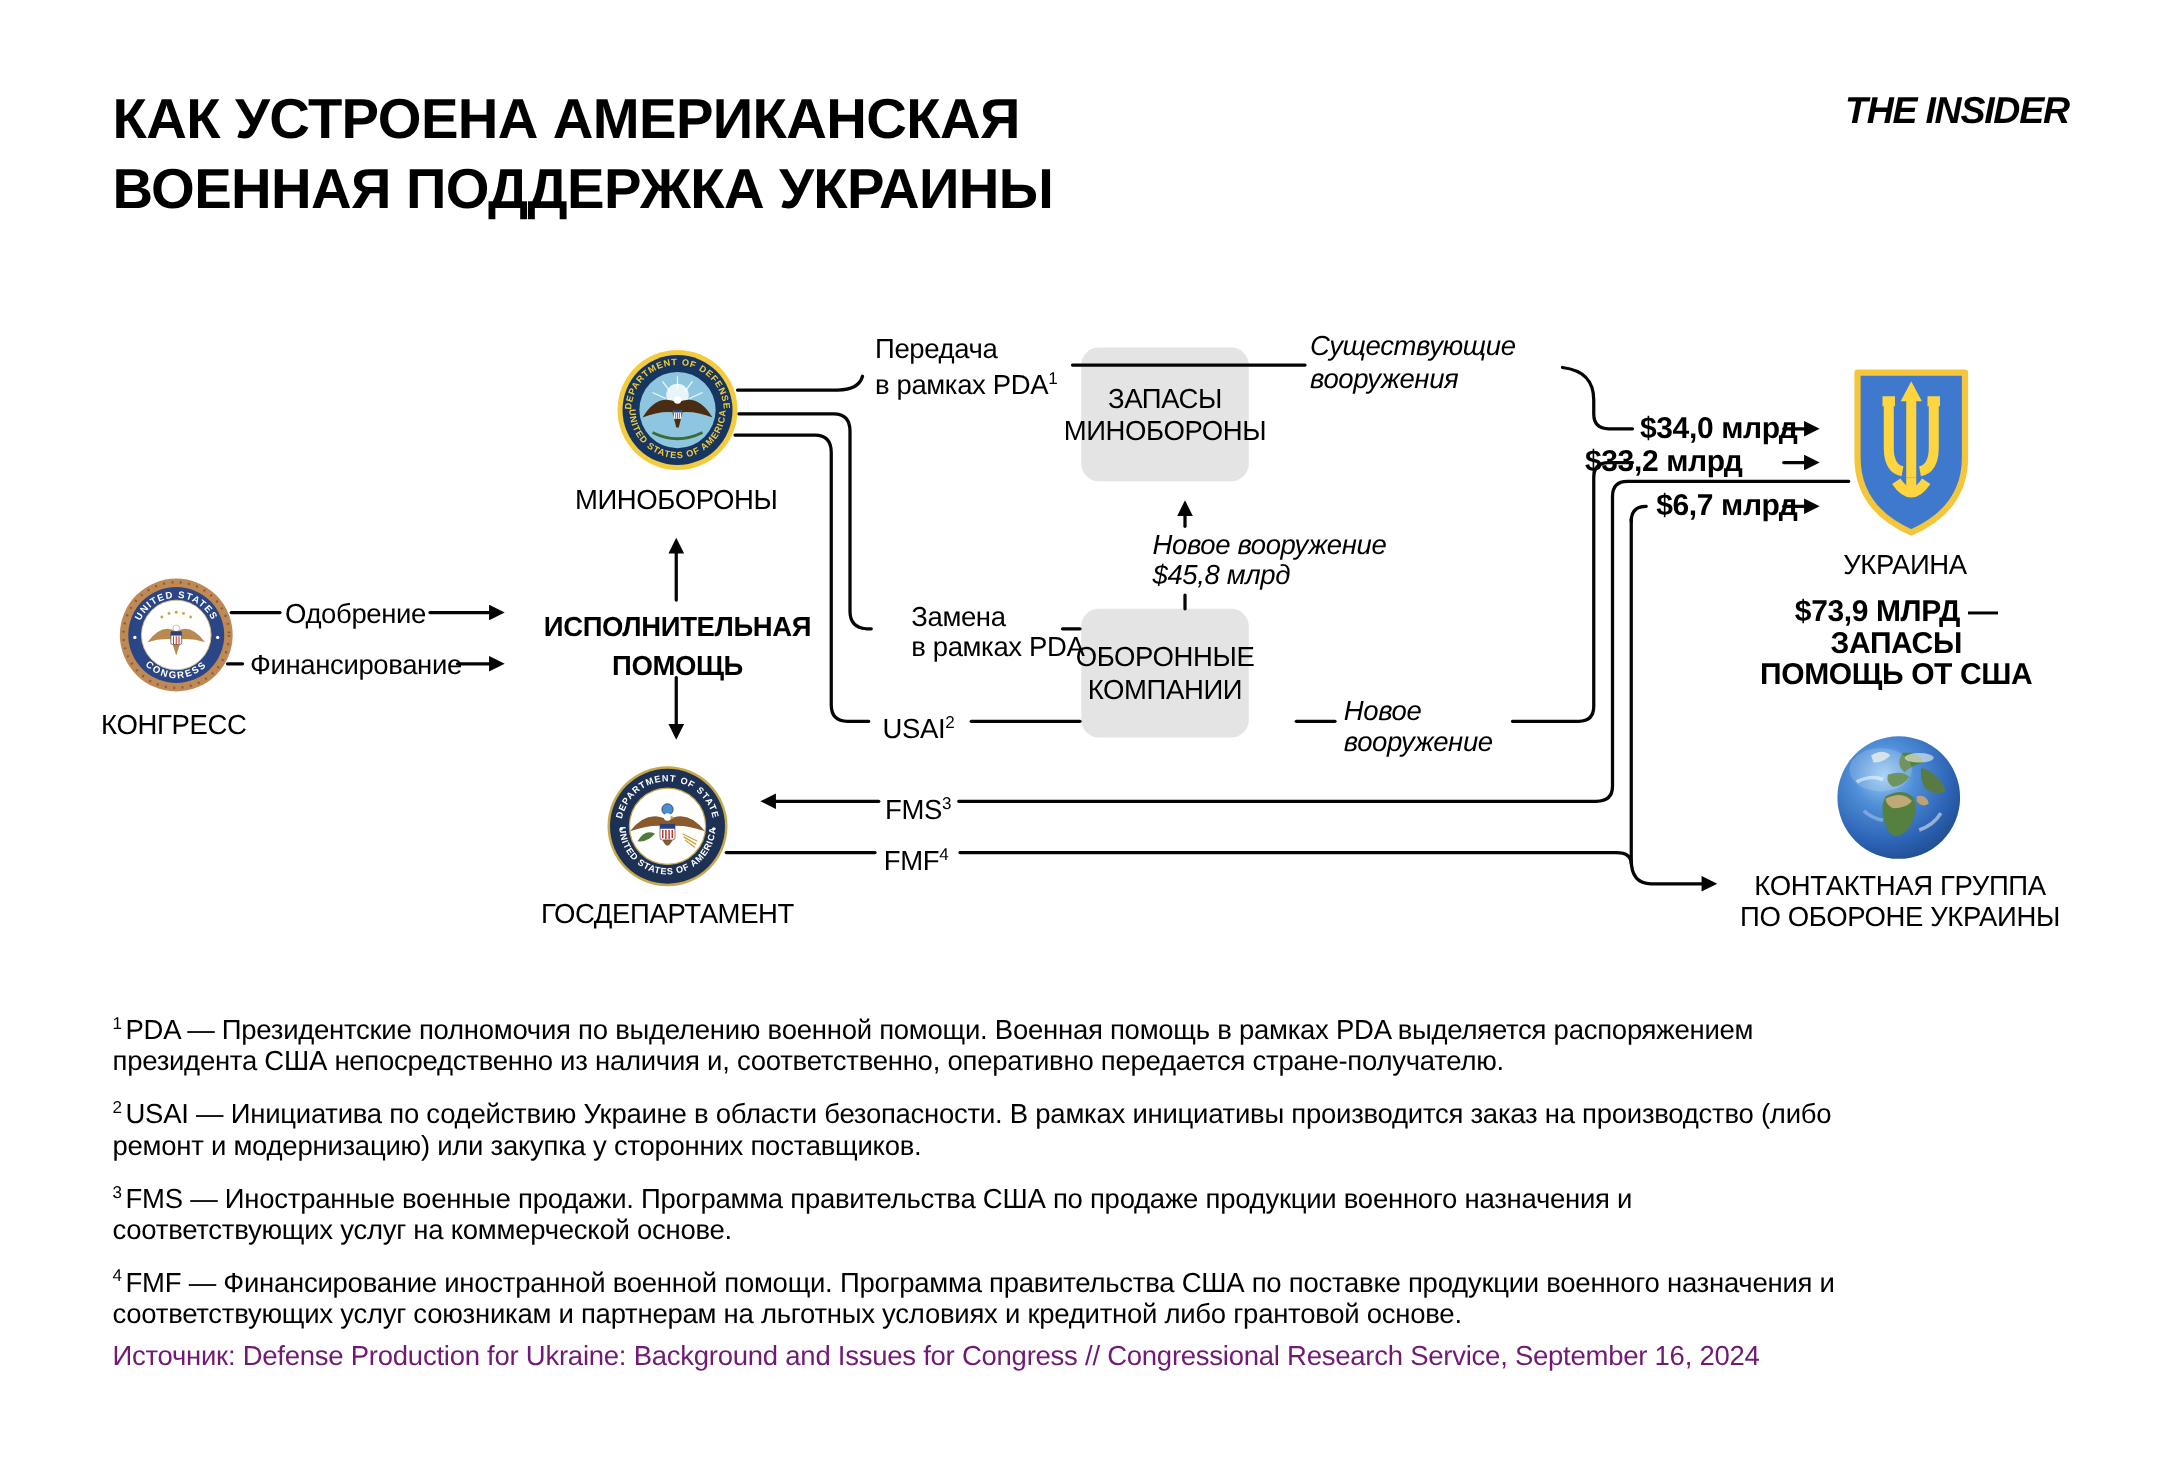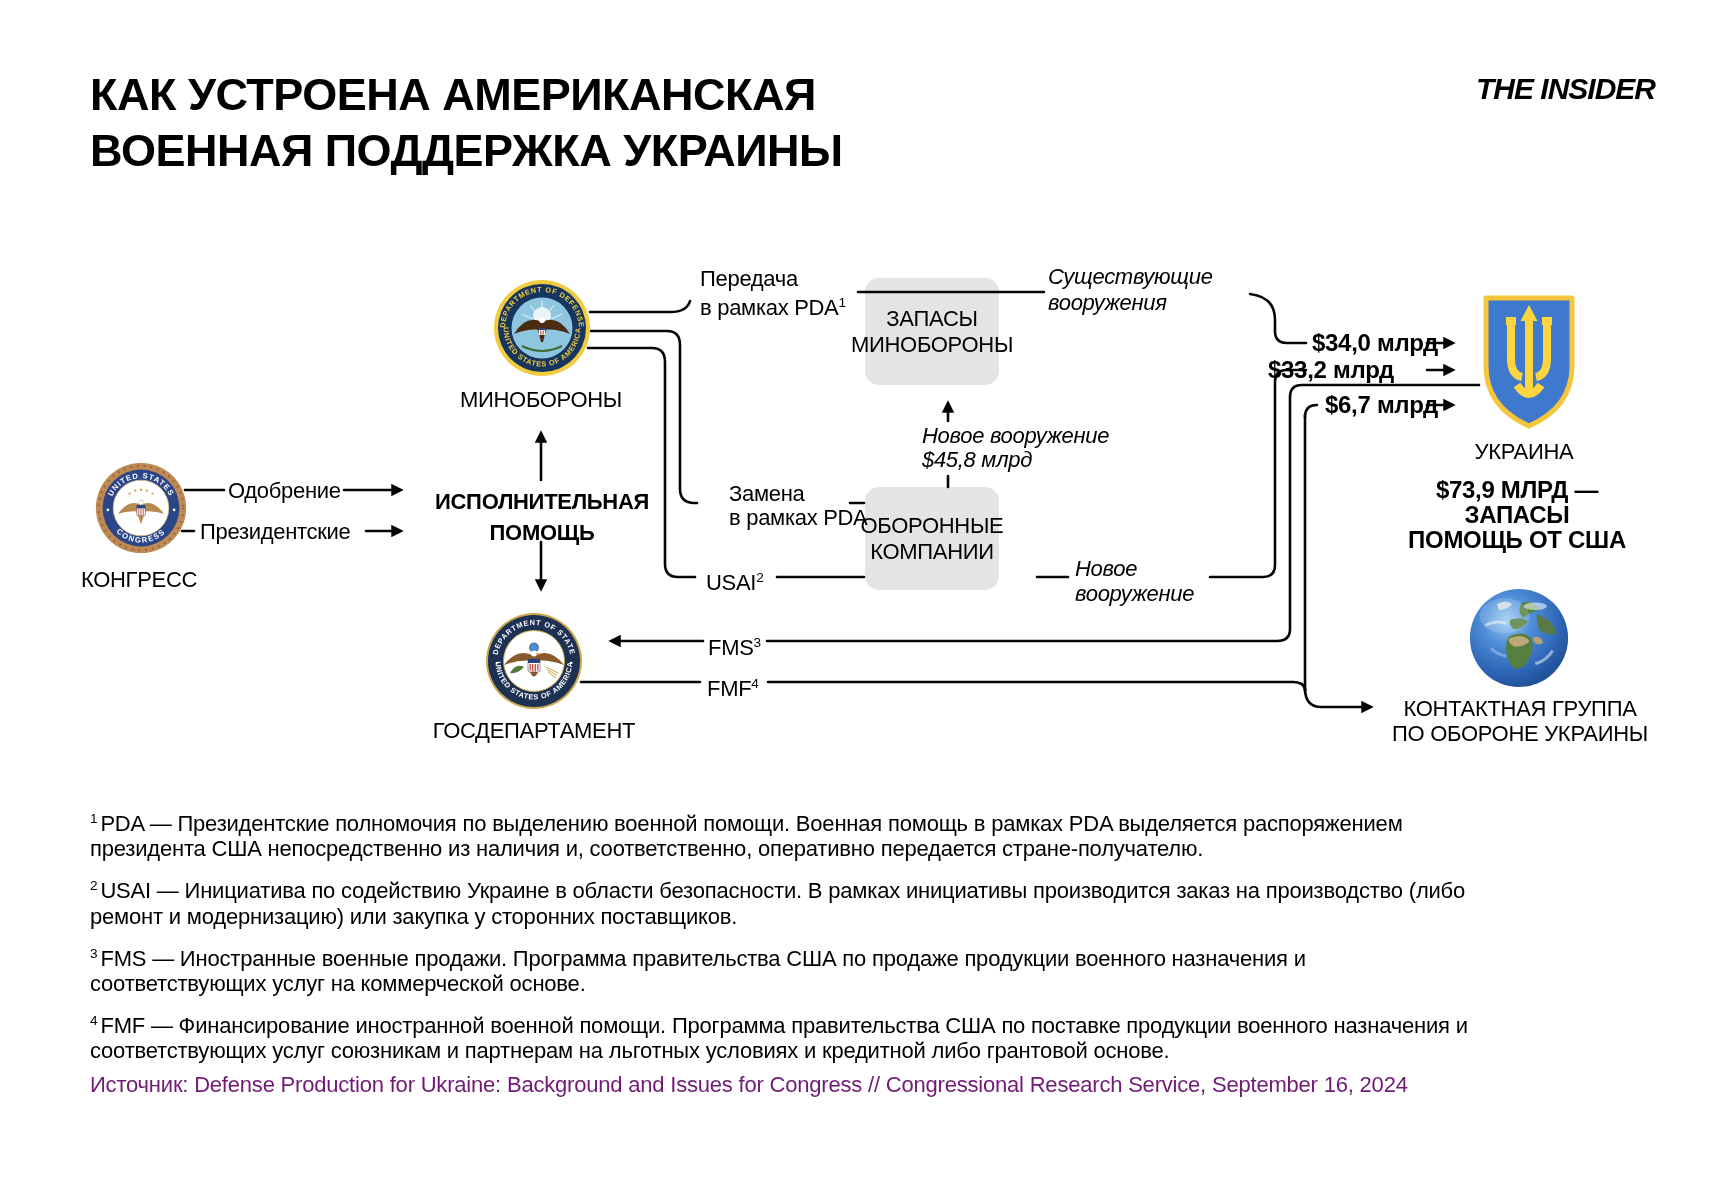--- a/index.html
+++ b/index.html
@@ -116,21 +116,21 @@
     <rect x="45.5" y="47" width="9" height="3.5" fill="#27427E"></rect>
     <g stroke="#C0392B" stroke-width="0.9">
         <path d="M 47.7,51 V 57.5"></path>
         <path d="M 50,51 V 58"></path>
         <path d="M 52.3,51 V 57.5"></path>
       </g>
   </svg>
   <div class="lbl ctr" style="left:64px;top:568px;width:150px;">КОНГРЕСС</div>
 
   <div class="lbl" style="left:228px;top:479px;">Одобрение</div>
-  <div class="lbl" style="left:200px;top:520px;">Президентские</div>
+  <div class="lbl" style="left:200px;top:520px;">Финансирование</div>
 
   <div class="lbl ctr b lh31" style="left:412px;top:486px;width:260px;">
     <div>ИСПОЛНИТЕЛЬНАЯ</div>
     <div>ПОМОЩЬ</div>
   </div>
 
   <svg class="abs" style="left:492px;top:278px;" width="100" height="100" viewBox="0 0 100 100">
     <defs>
       <path id="dod-a" d="M 13,51 A 37,37 0 0 1 87,51"></path>
       <path id="dod-b" d="M 11.5,50 A 38.5,38.5 0 0 0 88.5,50"></path>

